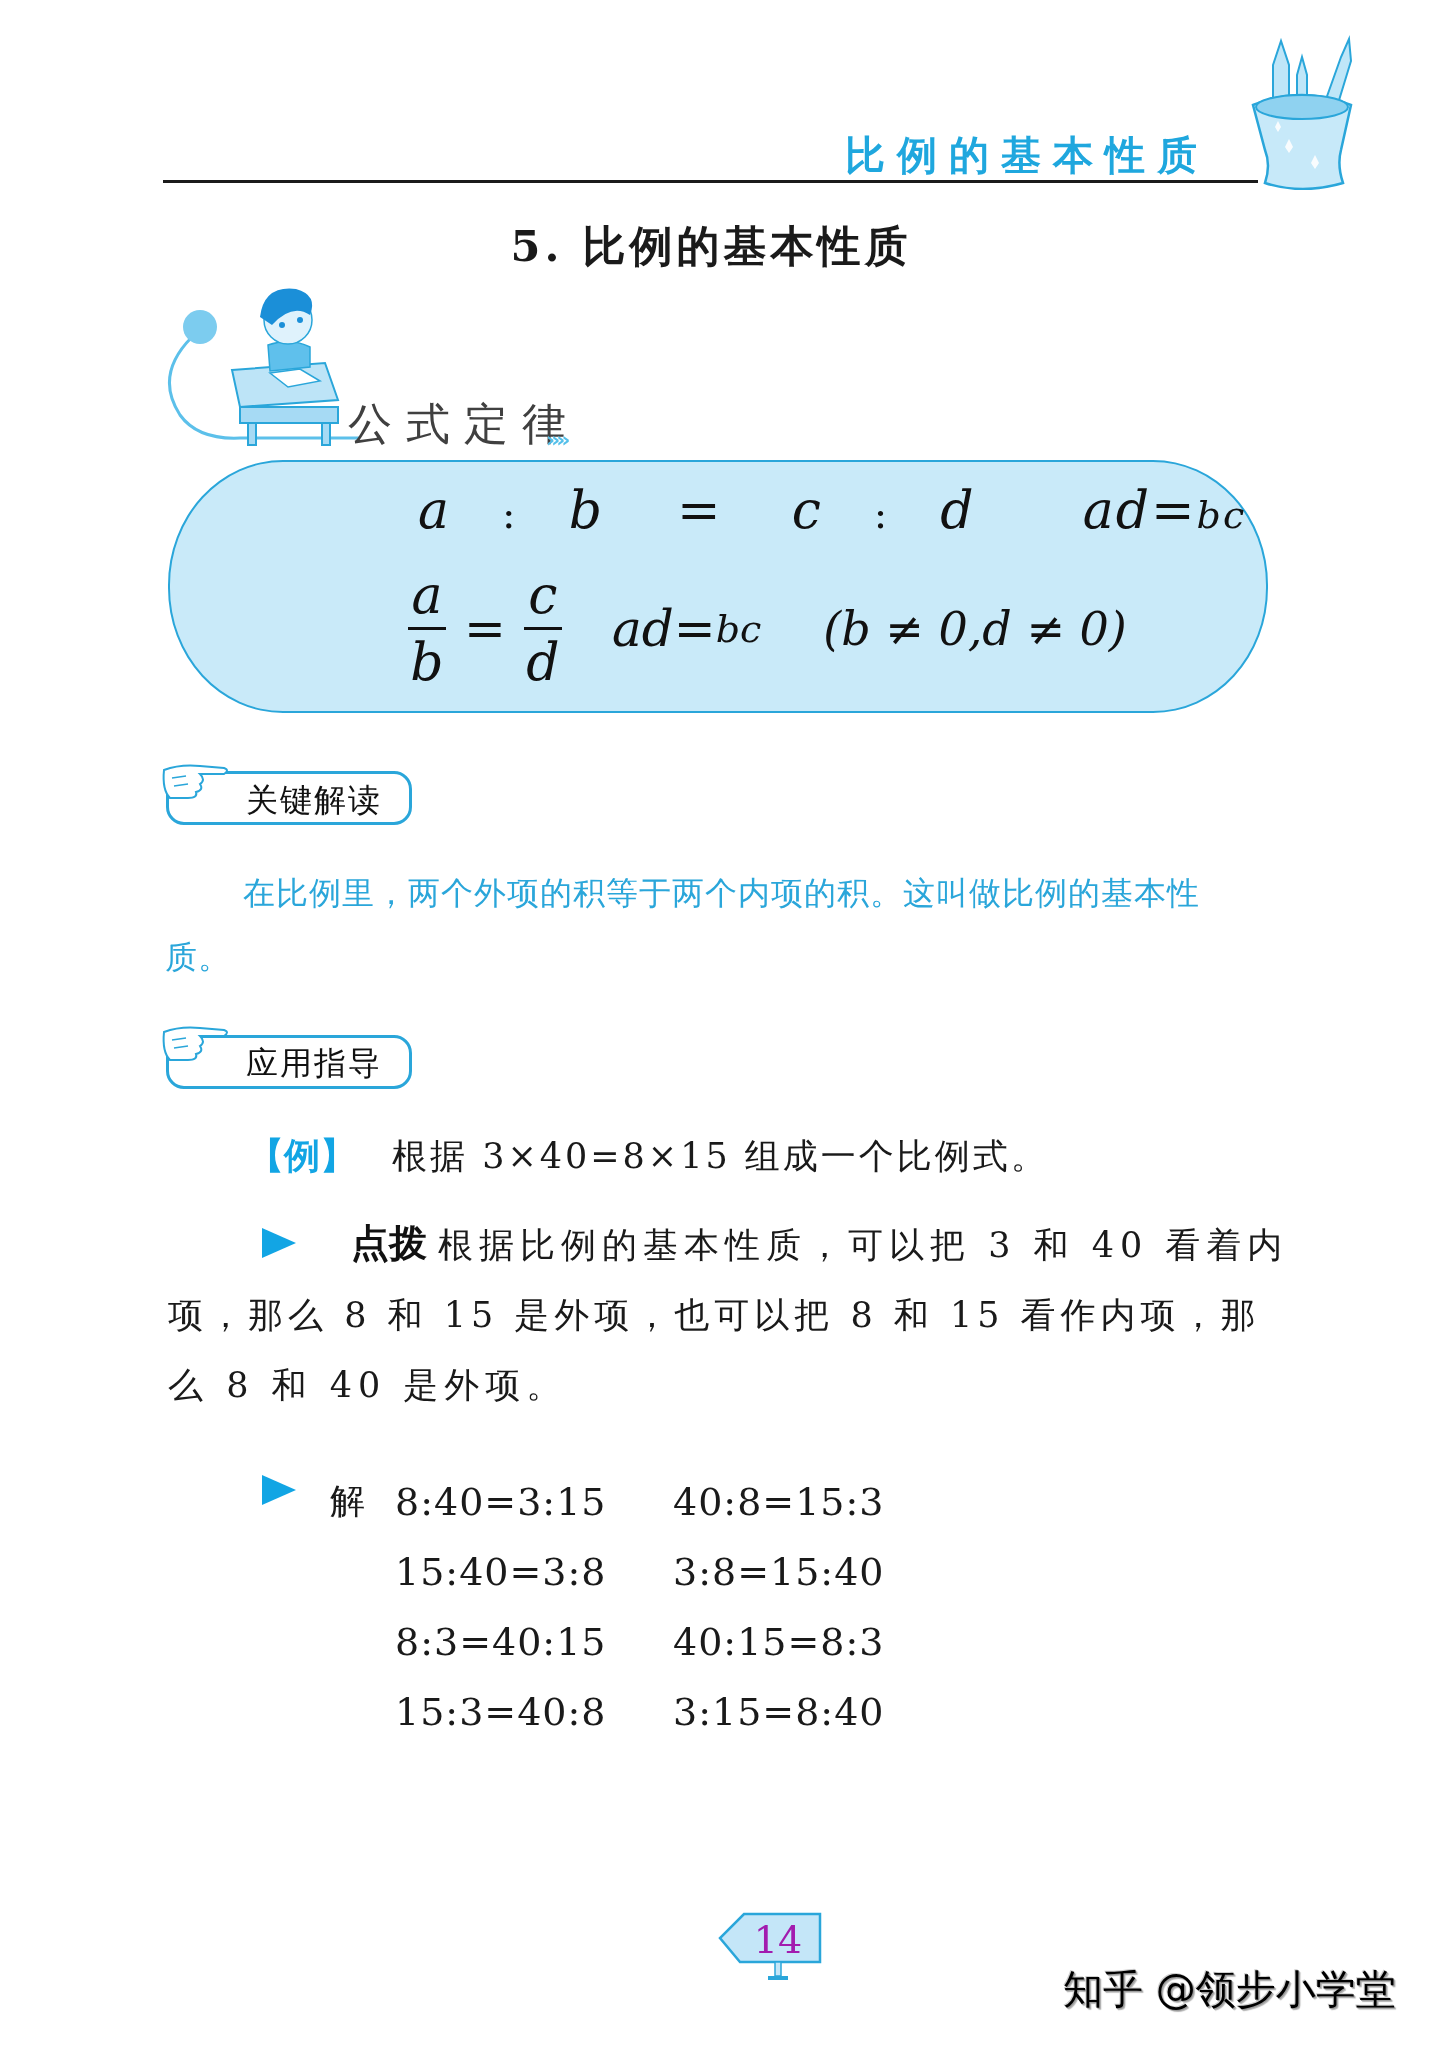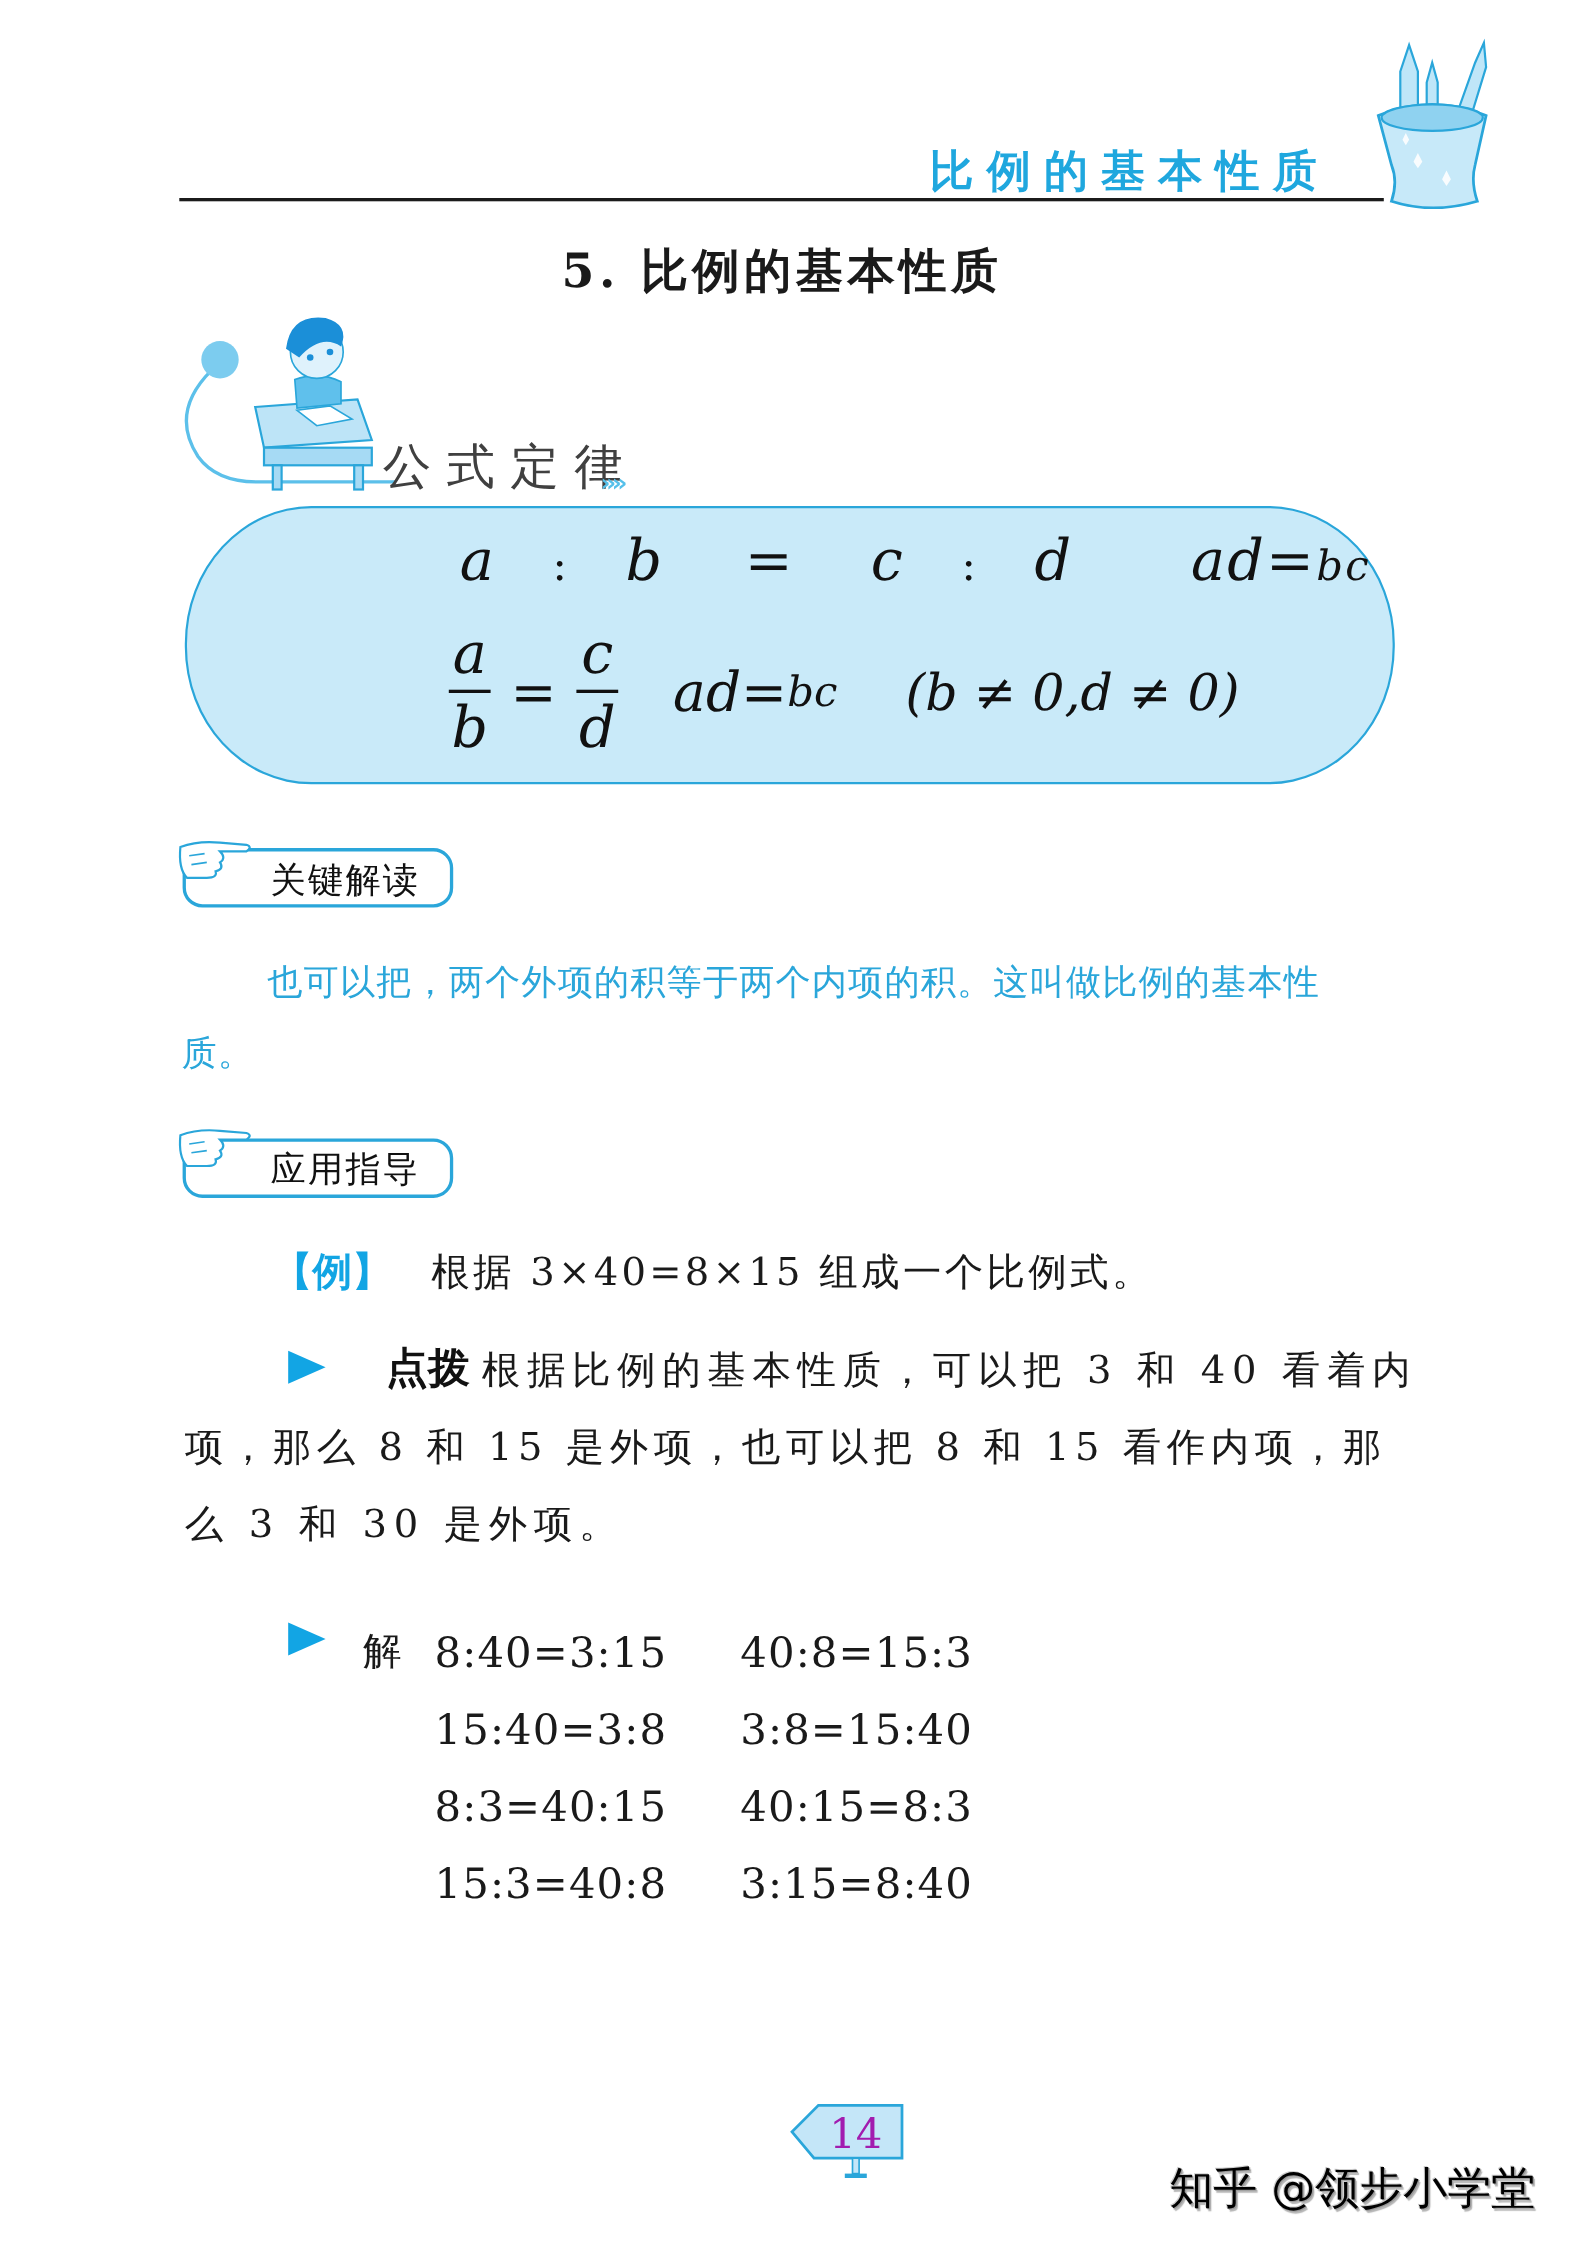--- a/index.html
+++ b/index.html
@@ -147,38 +147,38 @@
   <span style="margin-left:62px;font-size:46px">(b ≠ 0,d ≠ 0)</span>
 </div>
 
 <div class="abs badge" style="left:166px;top:771px"></div>
 <svg class="abs hand" style="left:160px;top:760px" viewBox="0 0 80 48">
   <path d="M4,10 Q20,4 40,6 L64,8 Q70,10 64,14 L40,14 Q46,20 40,24 Q44,30 36,32 Q38,38 28,38 L10,38 Q2,30 4,10 Z" fill="#ffffff" stroke="#2aa6da" stroke-width="2"></path>
   <path d="M12,18 L26,16 M14,26 L28,24" stroke="#2aa6da" stroke-width="1.5"></path>
 </svg>
 <div class="abs badge-label" style="left:246px;top:779px">关键解读</div>
 
-<div class="abs blue-text" style="left:243px;top:872px">也可以把，两个外项的积等于两个内项的积。这叫做比例的基本性</div>
+<div class="abs blue-text" style="left:243px;top:872px">在比例里，两个外项的积等于两个内项的积。这叫做比例的基本性</div>
 <div class="abs blue-text" style="left:165px;top:936px">质。</div>
 
 <div class="abs badge" style="left:166px;top:1035px"></div>
 <svg class="abs hand" style="left:160px;top:1022px" viewBox="0 0 80 48">
   <path d="M4,10 Q20,4 40,6 L64,8 Q70,10 64,14 L40,14 Q46,20 40,24 Q44,30 36,32 Q38,38 28,38 L10,38 Q2,30 4,10 Z" fill="#ffffff" stroke="#2aa6da" stroke-width="2"></path>
   <path d="M12,18 L26,16 M14,26 L28,24" stroke="#2aa6da" stroke-width="1.5"></path>
 </svg>
 <div class="abs badge-label" style="left:246px;top:1042px">应用指导</div>
 
 <div class="abs ex-label" style="left:248px;top:1132px">【例】</div>
 <div class="abs body-text" style="left:392px;top:1133px;letter-spacing:3px">根据 3×40=8×15 组成一个比例式。</div>
 
 <div class="abs tri" style="left:262px;top:1228px"></div>
 <div class="abs bold-label" style="left:322px;top:1218px">点拨</div>
 <div class="abs body-text" style="left:438px;top:1222px">根据比例的基本性质，可以把 3 和 40 看着内</div>
 <div class="abs body-text" style="left:168px;top:1292px;letter-spacing:5px">项，那么 8 和 15 是外项，也可以把 8 和 15 看作内项，那</div>
-<div class="abs body-text" style="left:168px;top:1362px">么 3 和 30 是外项。</div>
+<div class="abs body-text" style="left:168px;top:1362px">么 8 和 40 是外项。</div>
 
 <div class="abs tri" style="left:262px;top:1475px"></div>
 <div class="abs body-text" style="left:330px;top:1478px;letter-spacing:0">解</div>
 
 <div class="abs sol" style="left:395px;top:1480px">8:40=3:15</div>
 <div class="abs sol" style="left:673px;top:1480px">40:8=15:3</div>
 <div class="abs sol" style="left:395px;top:1550px">15:40=3:8</div>
 <div class="abs sol" style="left:673px;top:1550px">3:8=15:40</div>
 <div class="abs sol" style="left:395px;top:1620px">8:3=40:15</div>
 <div class="abs sol" style="left:673px;top:1620px">40:15=8:3</div>

